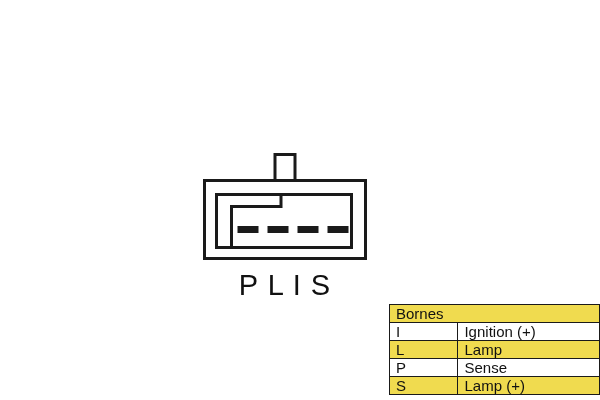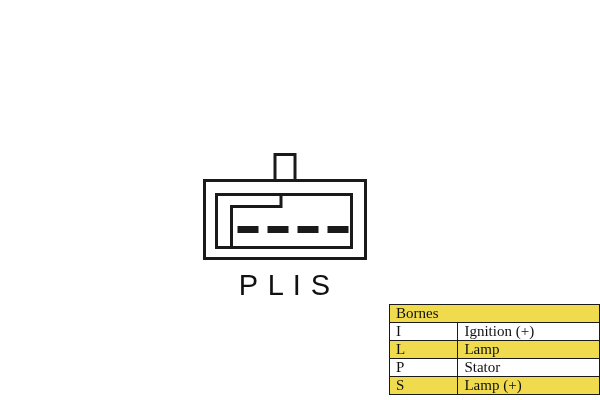--- a/index.html
+++ b/index.html
@@ -39,21 +39,21 @@
     letter-spacing: 1px;
     color: #111111;
     white-space: pre;
   }
   
   .terminals-table {
     position: absolute;
     left: 389px;
     top: 304px;
     border-collapse: collapse;
-    font-family: Liberation Serif, serif;
+    font-family: Liberation Sans, sans-serif;
     font-size: 15px;
     color: #111111;
     table-layout: fixed;
     border-radius: 18px;
   }
   .terminals-table td, .terminals-table th {
     border: 1.5px solid #1a1a1a;
     height: 17px;
     padding: 0 6px;
     text-align: left;
@@ -99,21 +99,21 @@
       <tr>
         <td class="row-plain">I</td>
         <td class="row-plain">Ignition (+)</td>
       </tr>
       <tr>
         <td class="row-highlight">L</td>
         <td class="row-highlight">Lamp</td>
       </tr>
       <tr>
         <td class="row-plain">P</td>
-        <td class="row-plain">Stator</td>
+        <td class="row-plain">Sense</td>
       </tr>
       <tr>
         <td class="row-highlight">S</td>
         <td class="row-highlight">Lamp (+)</td>
       </tr>
     </tbody>
   </table>
 
 </div>
 

